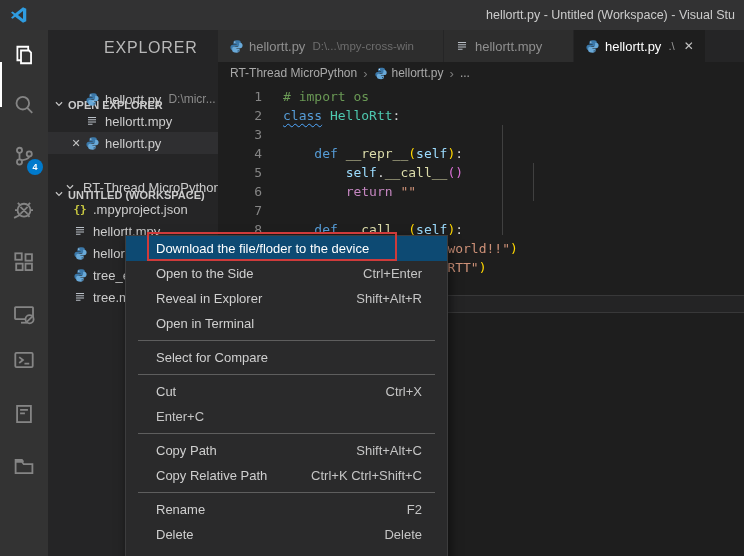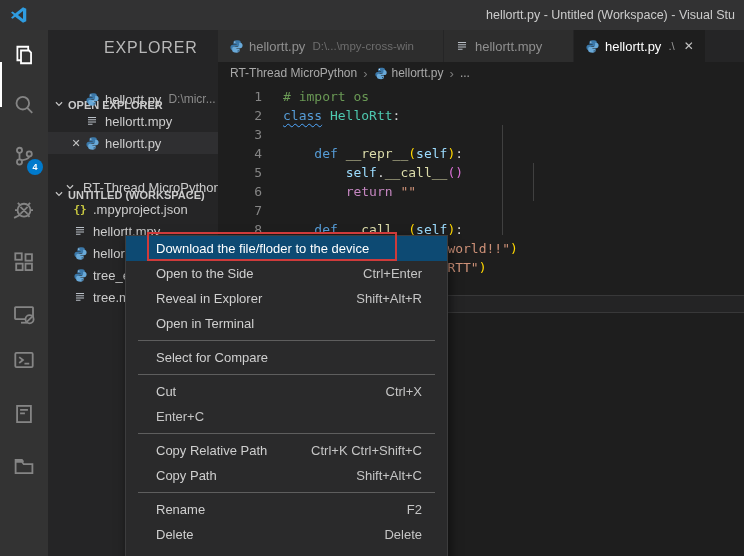--- a/index.html
+++ b/index.html
@@ -359,27 +359,27 @@
       <div class="ctx-sep"></div>
       <div class="ctx-item">
         <span class="ci-label">Cut</span>
         <span class="ci-short">Ctrl+X</span>
       </div>
       <div class="ctx-item">
         <span class="ci-short">Enter+C</span>
       </div>
       <div class="ctx-sep"></div>
       <div class="ctx-item">
+        <span class="ci-label">Copy Path</span>
+        <span class="ci-short">Shift+Alt+C</span>
+      </div>
+      <div class="ctx-item">
         <span class="ci-label">Copy Relative Path</span>
         <span class="ci-short">Ctrl+K Ctrl+Shift+C</span>
       </div>
-      <div class="ctx-item">
-        <span class="ci-label">Copy Path</span>
-        <span class="ci-short">Shift+Alt+C</span>
-      </div>
       <div class="ctx-sep"></div>
       <div class="ctx-item">
         <span class="ci-label">Rename</span>
         <span class="ci-short">F2</span>
       </div>
       <div class="ctx-item">
         <span class="ci-label">Delete</span>
         <span class="ci-short">Delete</span>
       </div>
     </div>

